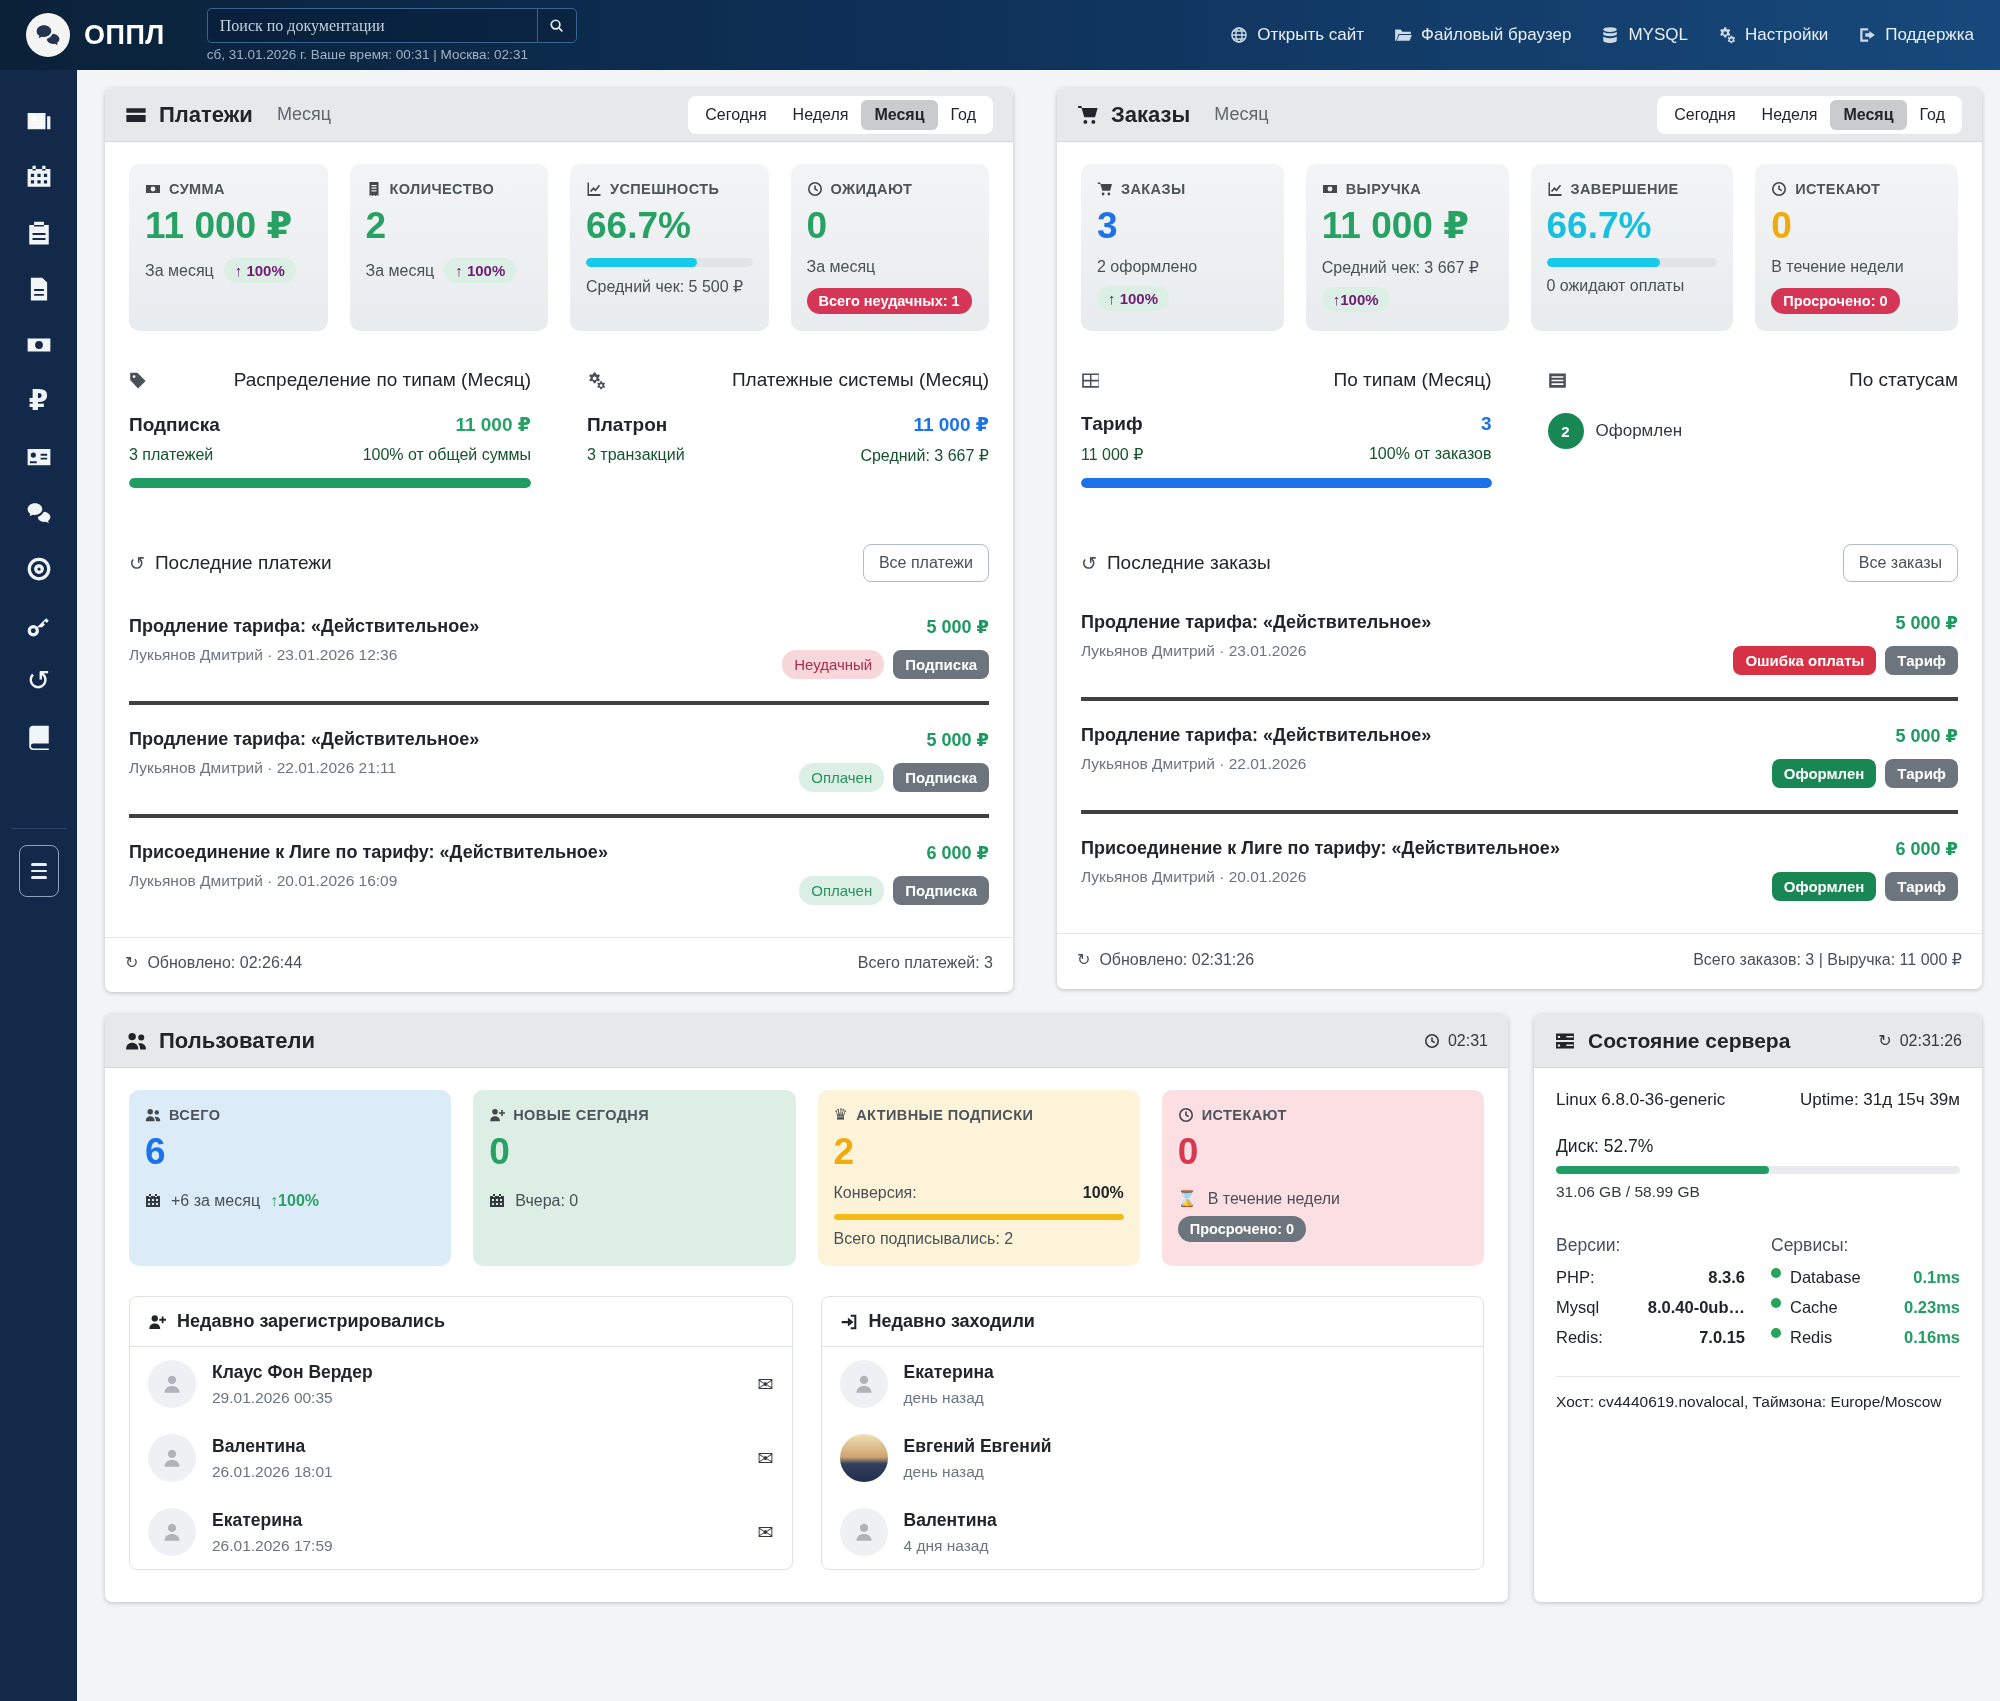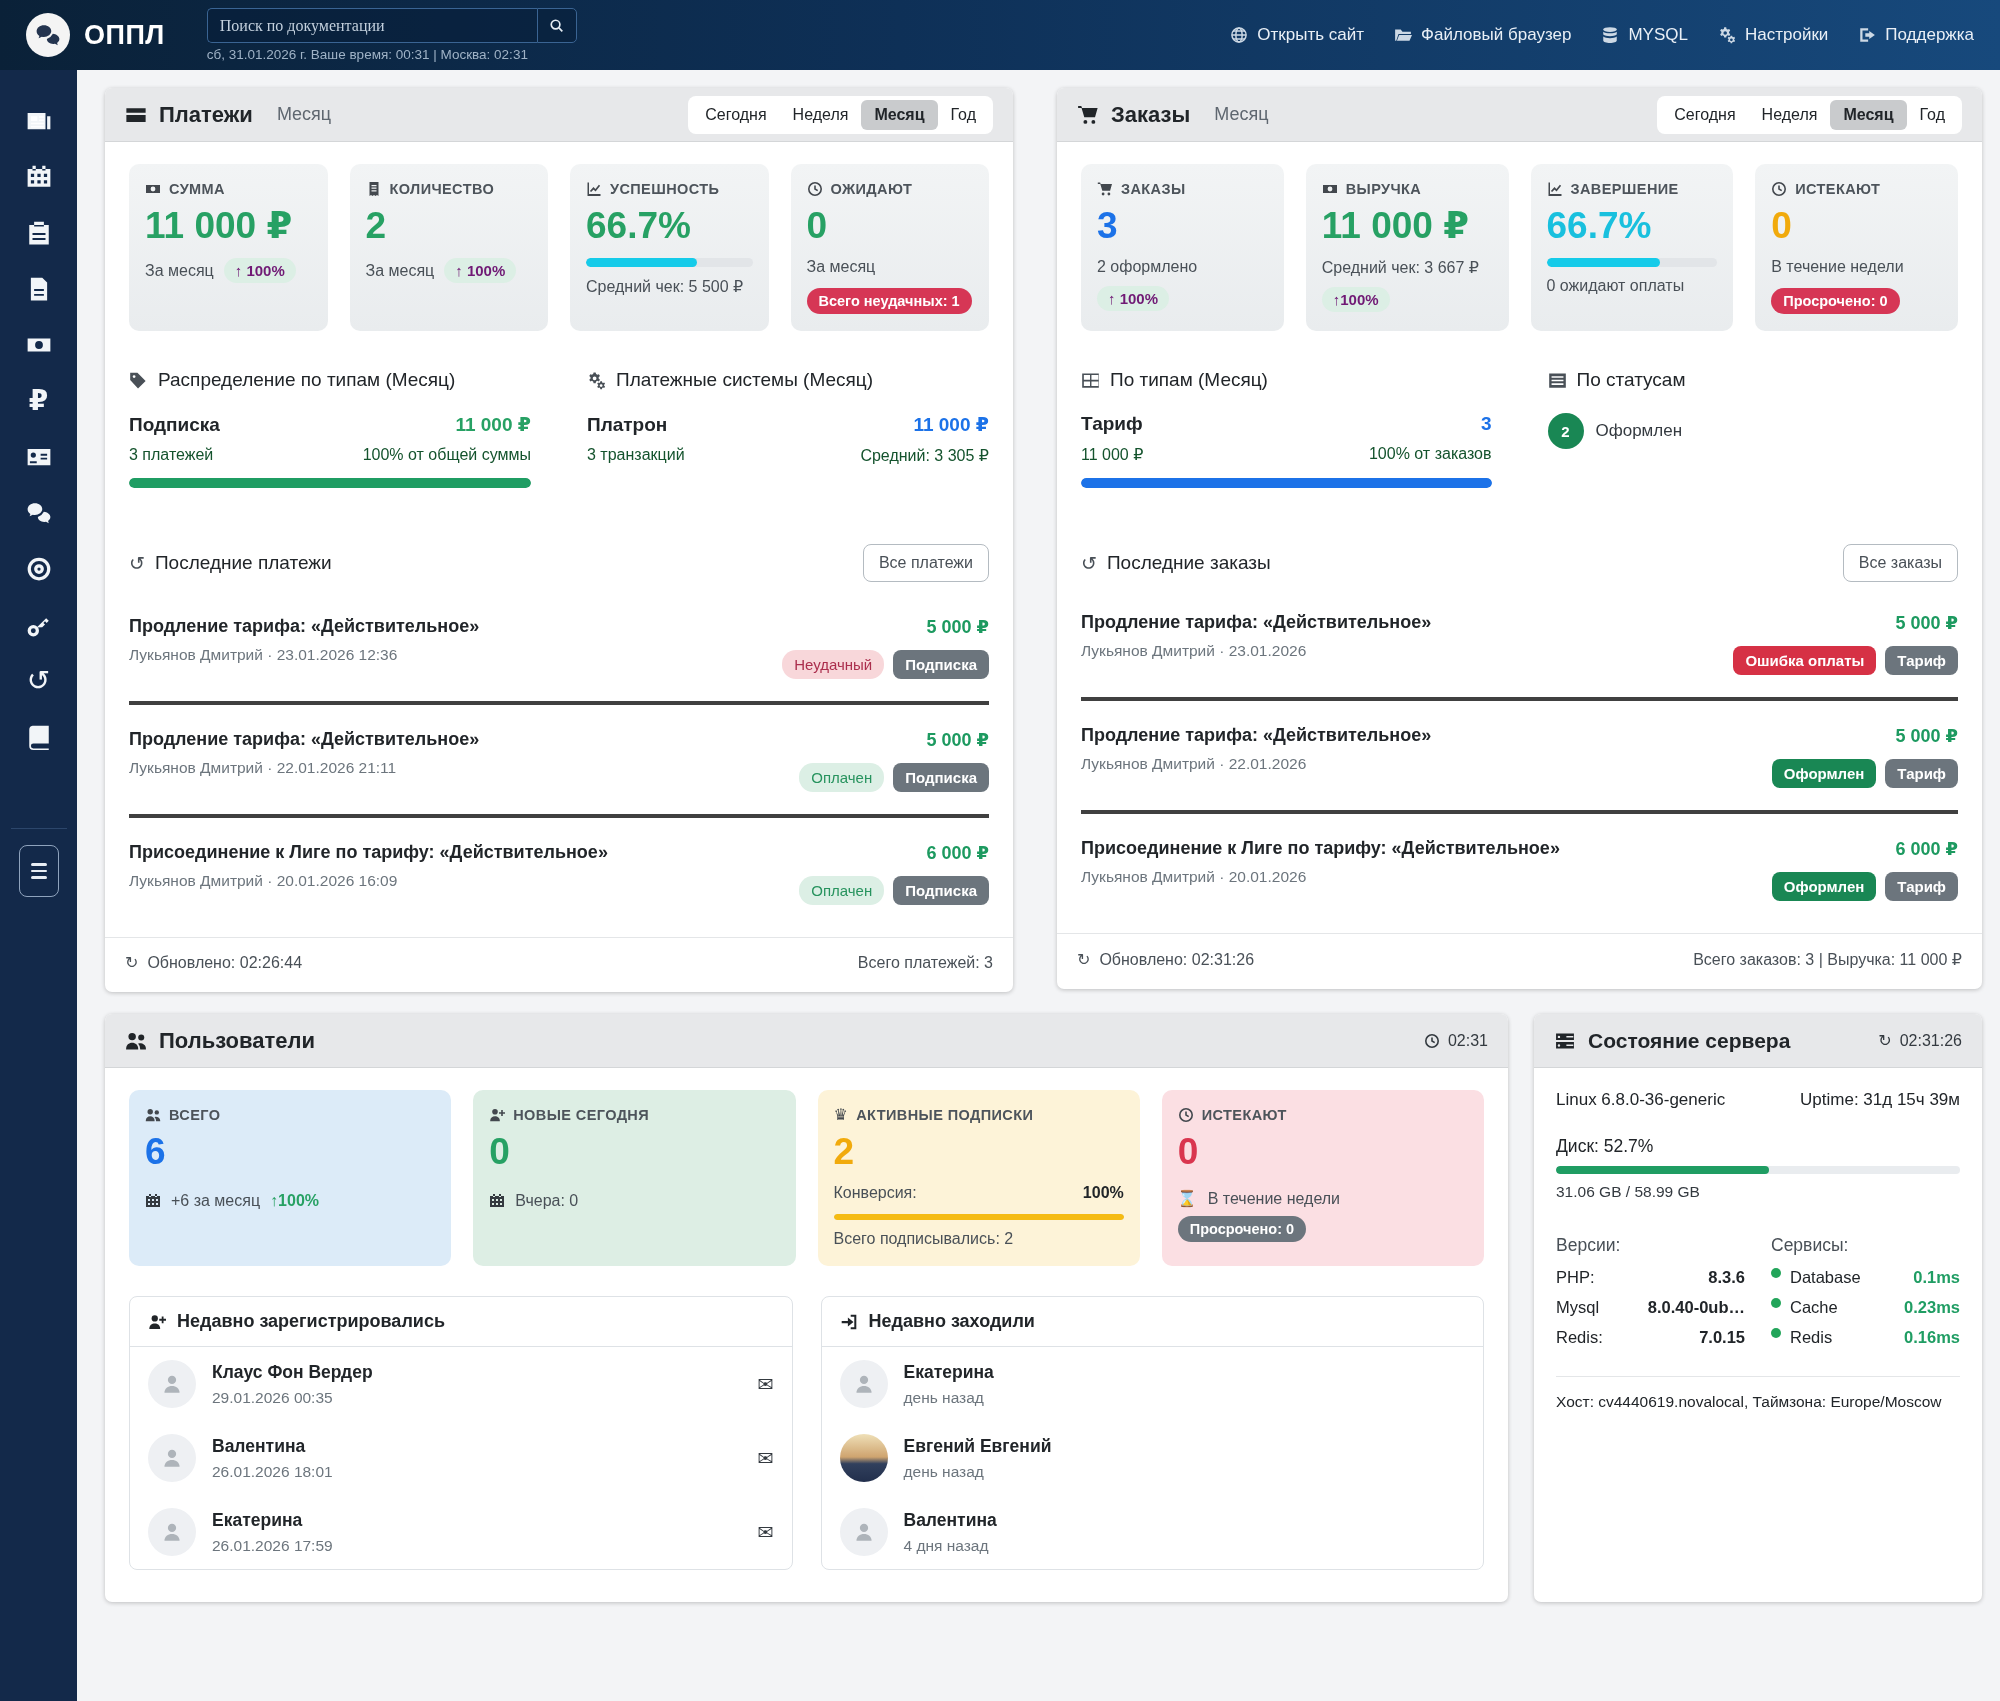--- a/index.html
+++ b/index.html
@@ -61,21 +61,21 @@
   .badge-reddark { background:#d63655; color:#fff; border-radius:14px; padding:5px 12px; font-size:14.5px; font-weight:700; white-space:nowrap; }
   .badge-gray { background:#6c757d; color:#fff; border-radius:14px; padding:5px 12px; font-size:14.5px; font-weight:700; white-space:nowrap; }
   .bar { height:9px; border-radius:6px; background:#e2e5e8; overflow:hidden; margin:12px 0 10px; }
   .bar > i { display:block; height:100%; border-radius:6px; }
   .f-green{background:#1f9d63;} .f-cyan{background:#15cbe9;} .f-blue{background:#1c72e8;} .f-yellow{background:#f5bb13;}
   .tile.bg-blue{background:#dcebf8;} .tile.bg-green{background:#ddeee4;} .tile.bg-yellow{background:#fdf3d8;} .tile.bg-pink{background:#fbdfe3;}
   .tile-mini { min-height:176px; }
 
   
   .mid { display:grid; grid-template-columns:1fr 1fr; gap:56px; margin-top:38px; }
-  .sec-title { display:flex; align-items:center; gap:10px; font-size:19px; color:#212529; }
+  .sec-title { display:flex; align-items:center; gap:10px; font-size:19px; color:#212529;justify-content:space-between; }
   .sec-title .ic, .sec-title .un { color:#495057; font-size:19px; }
   .kv { display:flex; justify-content:space-between; align-items:baseline; margin-top:22px; }
   .kv .k { font-size:19px; font-weight:700; }
   .kv .v { font-size:19px; font-weight:700; }
   .kv2 { display:flex; justify-content:space-between; font-size:16px; color:#14532d; margin-top:10px; }
   .status-chip { display:flex; align-items:center; gap:12px; margin-top:22px; }
   .status-circle { width:36px; height:36px; border-radius:50%; background:#198754; color:#fff; font-size:15px; font-weight:700; display:flex; align-items:center; justify-content:center; }
   .status-name { font-size:17px; color:#343a40; }
 
   
@@ -475,21 +475,21 @@
                     <use href="#i-gears"></use>
                   </svg>
                   <span>Платежные системы (Месяц)</span>
                 </div>
               <div class="kv">
                   <span class="k">Платрон</span>
                   <span class="v c-blue">11 000 ₽</span>
                 </div>
               <div class="kv2">
                   <span>3 транзакций</span>
-                  <span>Средний: 3 305 ₽</span>
+                  <span>Средний: 3 667 ₽</span>
                 </div>
             </div>
           </div>
 
           <div class="recent">
             <div class="recent-head">
               <div class="sec-title">
                   <span class="un">↺</span>
                   <span>Последние платежи</span>
                 </div>

